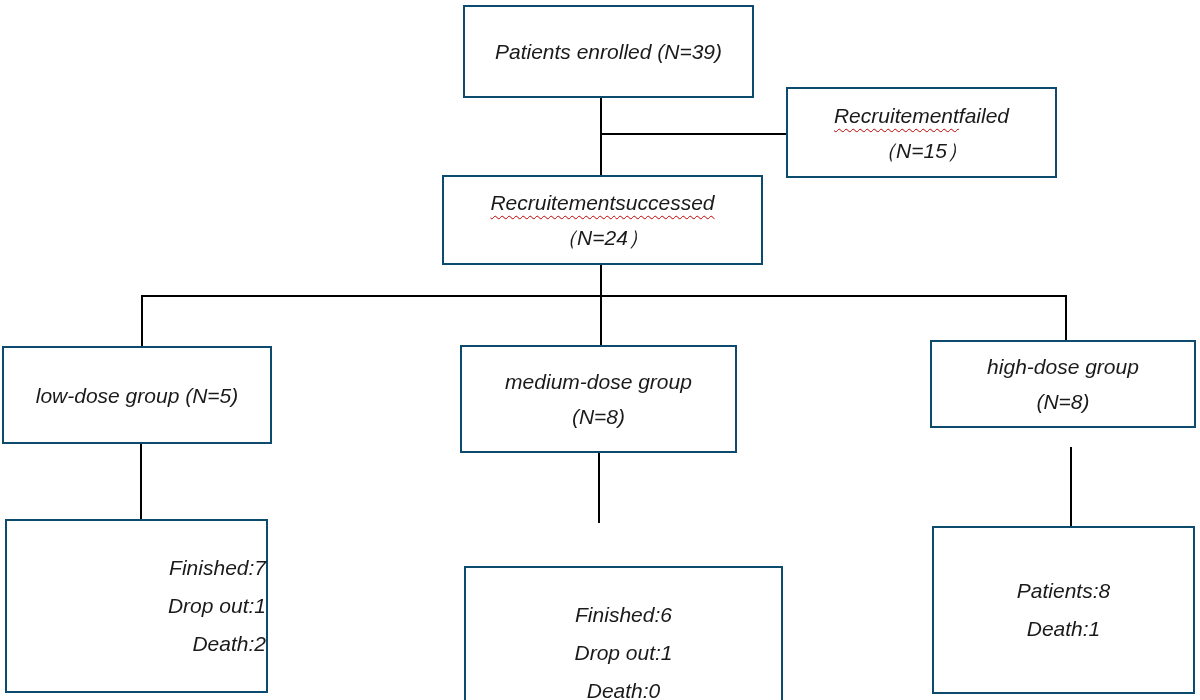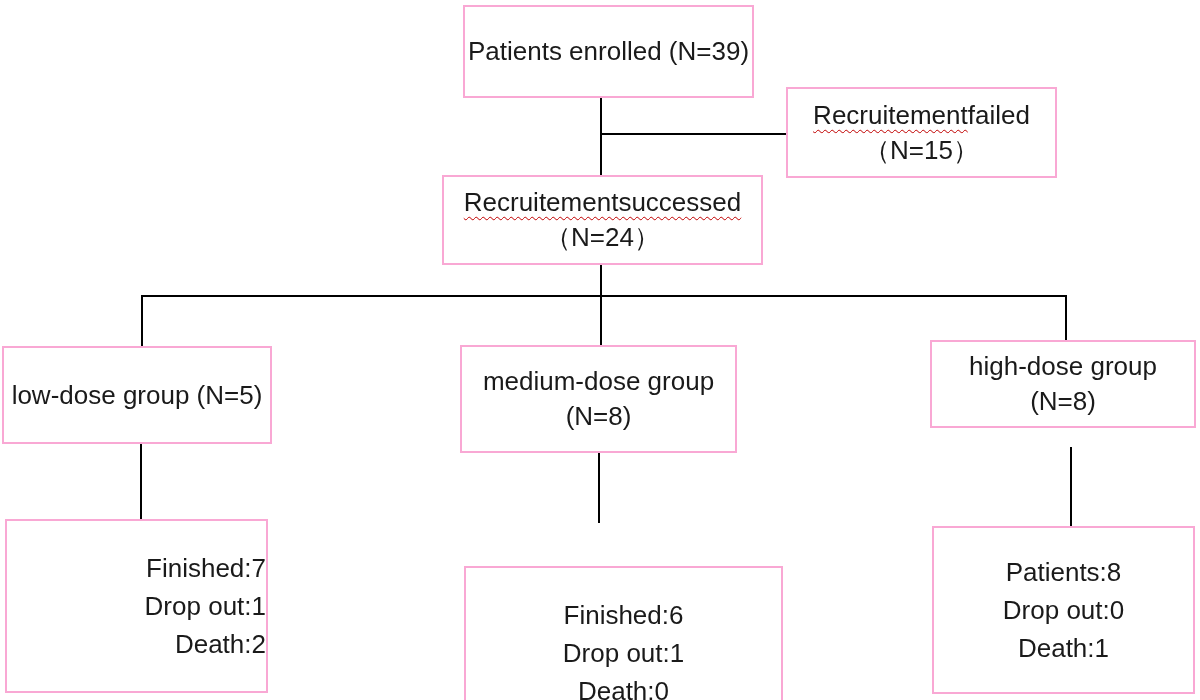--- a/index.html
+++ b/index.html
@@ -1,24 +1,24 @@
 <!DOCTYPE html>
 <html><head>
 <meta charset="utf-8">
 <style>
   html,body{margin:0;padding:0;background:#ffffff;}
   .canvas{
     position:relative;width:1200px;height:700px;background:#ffffff;
     font-family:"Liberation Sans",sans-serif;color:#1a1a1a;overflow:hidden;
   }
   .box{
-    position:absolute;border:2px solid #f9a8d4;background:#ffffff;
+    position:absolute;border:2px solid #0c4a6e;background:#ffffff;
     box-sizing:border-box;display:flex;flex-direction:column;
     align-items:center;justify-content:center;text-align:center;
-    font-size:26px;line-height:35px;z-index:2;
+    font-size:21px;line-height:35px;z-index:2;font-style:italic;
   }
   .outcome{line-height:38px;}
   .hline,.vline{position:absolute;background:#000000;z-index:1;}
   .hline{height:2px;}
   .vline{width:2px;}
   .words{display:inline-flex;}
   .misspelled{
     text-decoration-line:underline;
     text-decoration-style:wavy;
     text-decoration-color:#c00000;
@@ -82,17 +82,16 @@
   </div>
 
   <div class="box outcome" style="left:464px;top:522px;width:319px;height:174px;margin-top:44px;">
     <span>Finished:6</span>
     <span>Drop out:1</span>
     <span>Death:0</span>
   </div>
 
   <div class="box outcome" style="left:932px;top:526px;width:263px;height:168px;">
     <span>Patients:8</span>
-    <span>Drop out:0</span>
     <span>Death:1</span>
   </div>
 
 </div>
 
 </body></html>

